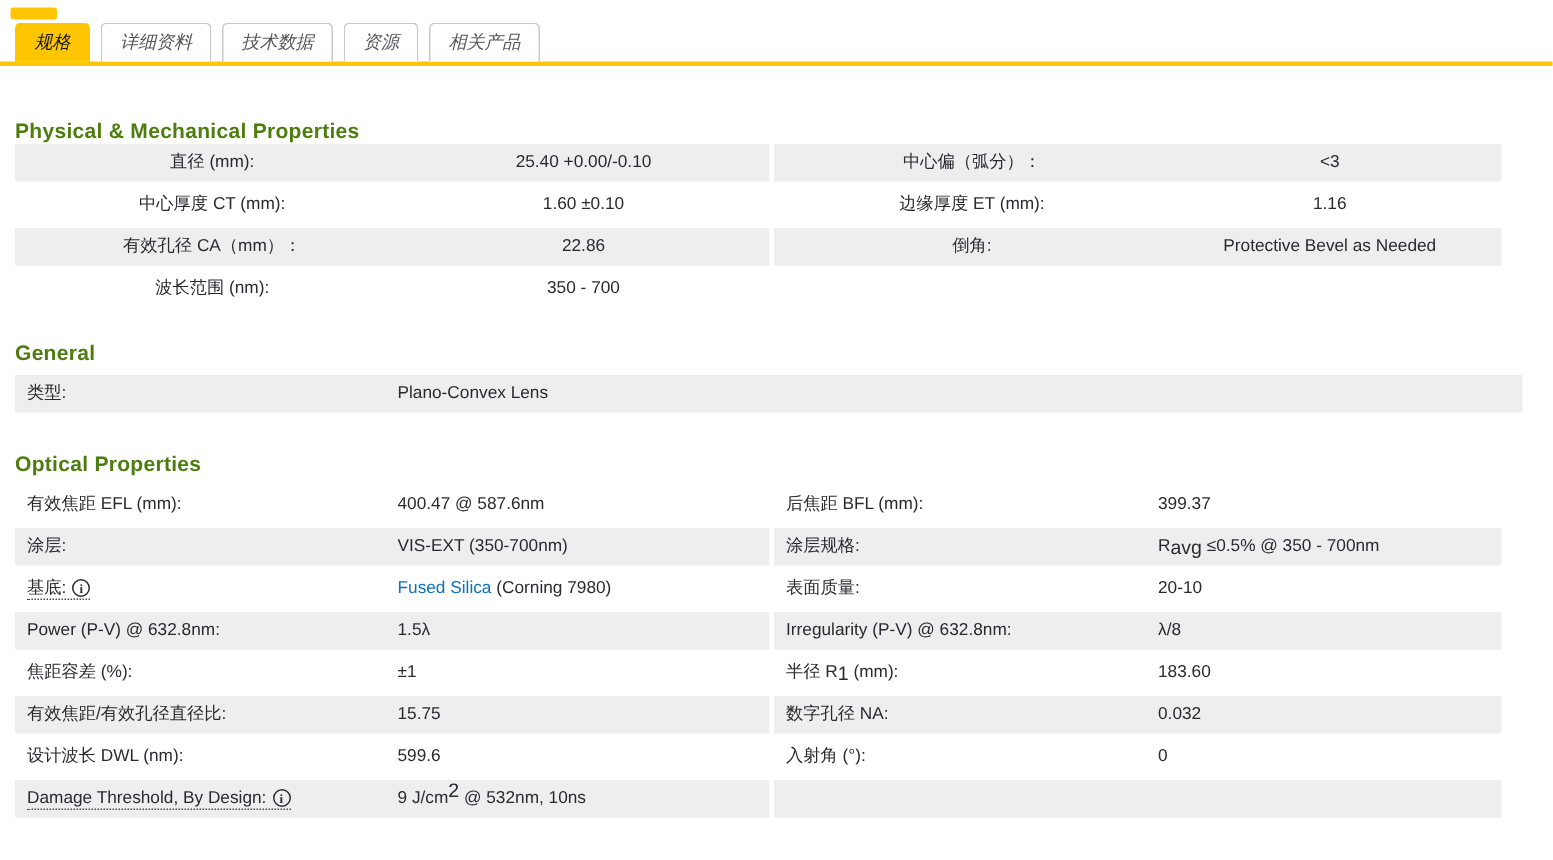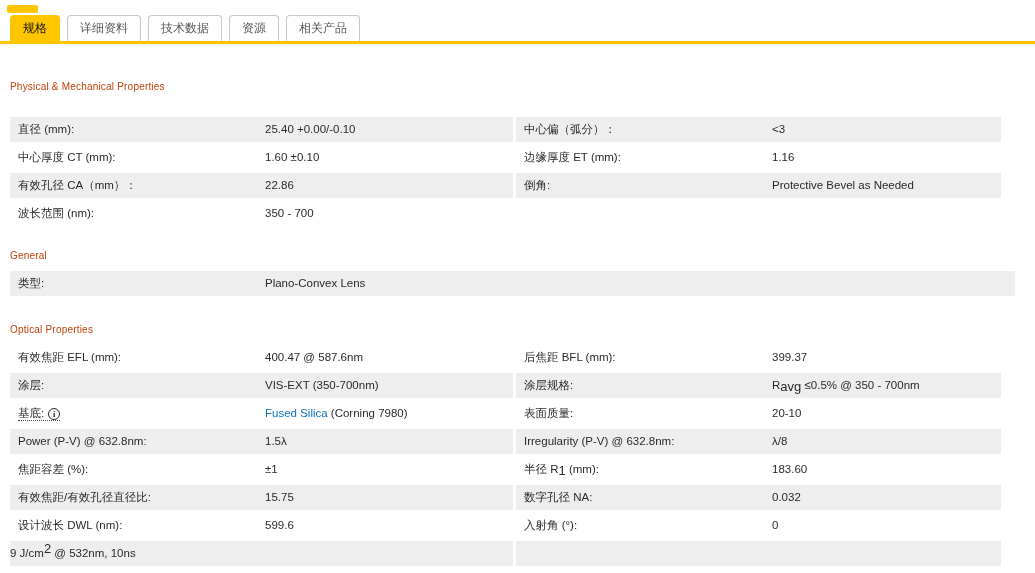--- a/index.html
+++ b/index.html
@@ -5,37 +5,37 @@
   html,body{margin:0;padding:0;background:#ffffff;}
   body{
     width:1035px;height:573px;position:relative;overflow:hidden;
     font-family:"Liberation Sans","DejaVu Sans",sans-serif;
     color:#27272b;-webkit-font-smoothing:antialiased;
   }
   
   .top-frag{position:absolute;top:5px;left:7px;width:31px;height:8px;background:#FFC600;border-radius:2px;}
 
   
-  .tabbar{position:absolute;top:15px;left:10px;display:flex;gap:7px;height:42px;z-index:2;}
+  .tabbar{position:absolute;top:15px;left:10px;display:flex;gap:7px;height:42px;z-index:2;font-style:italic;}
   .tab{
     box-sizing:border-box;height:26px;padding:0 12px;line-height:24px;
     font-size:12px;color:#58585b;background:#fff;
     border:1px solid #c9c9c9;border-bottom:none;border-radius:4px 4px 0 0;
     cursor:pointer;white-space:nowrap;
   }
   .tab.active{background:#FFC600;border-color:#FFC600;color:#141414;}
   .accent-bar{position:absolute;top:41px;left:0;width:1035px;height:3px;background:#FFC600;z-index:1;}
 
   
   .content{position:absolute;top:44px;left:10px;width:1005px;}
-  .section-title{font-size:10px;line-height:16px;font-weight:normal;color:#c2410c;margin:0;letter-spacing:.2px;}
+  .section-title{font-size:14px;line-height:16px;font-weight:bold;color:#4d7c0f;margin:0;letter-spacing:.2px;}
   .section--0 .section-title{margin-top:35px;}
   .section--1 .section-title{margin-top:22px;}
   .section--2 .section-title{margin-top:26px;}
-  .section--0 .spec-table{margin-top:22px;}
+  .section--0 .spec-table{margin-top:1px;text-align:center;}
   .section--1 .spec-table,.section--2 .spec-table{margin-top:7px;}
 
   .spec-row{display:flex;height:25px;line-height:25px;margin-bottom:3px;font-size:11.5px;}
   .half{display:flex;box-sizing:border-box;}
   .half.left{width:503px;}
   .half.right{width:485px;}
   .gap{width:3px;background:#fff;flex:none;}
   .shade-gray{background:#eeeeee;}
   .shade-white{background:#ffffff;}
   .cell-label{box-sizing:border-box;flex:none;padding-left:8px;width:255px;color:#2a2a2e;white-space:nowrap;overflow:hidden;}
@@ -199,20 +199,21 @@
             <div class="cell-value">599.6</div>
           </div>
           <div class="gap"></div>
           <div class="half right shade-white">
             <div class="cell-label">入射角 (°):</div>
             <div class="cell-value">0</div>
           </div>
         </div>
         <div class="spec-row">
           <div class="half left shade-gray">
+            <div class="cell-label"><span class="tip">Damage Threshold, By Design:<span class="info-icon">i</span></span></div>
             <div class="cell-value"><span>9 J/cm</span><sup>2</sup><span> @ 532nm, 10ns</span></div>
           </div>
           <div class="gap"></div>
           <div class="half right shade-gray"></div>
         </div>
       </div>
     </section>
   </main>
 
 </body></html>

